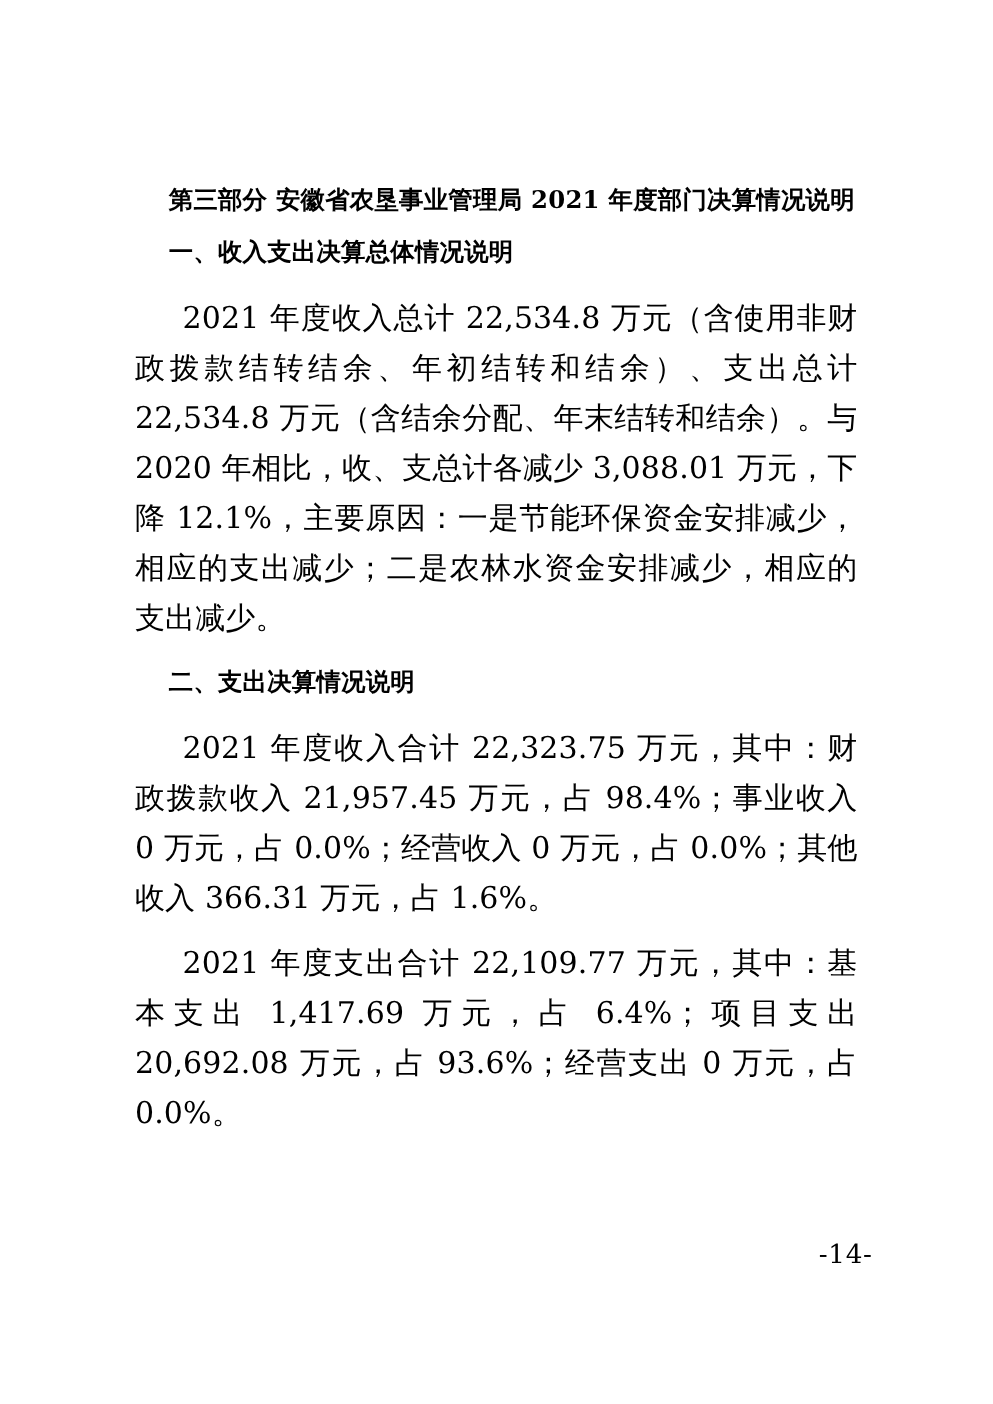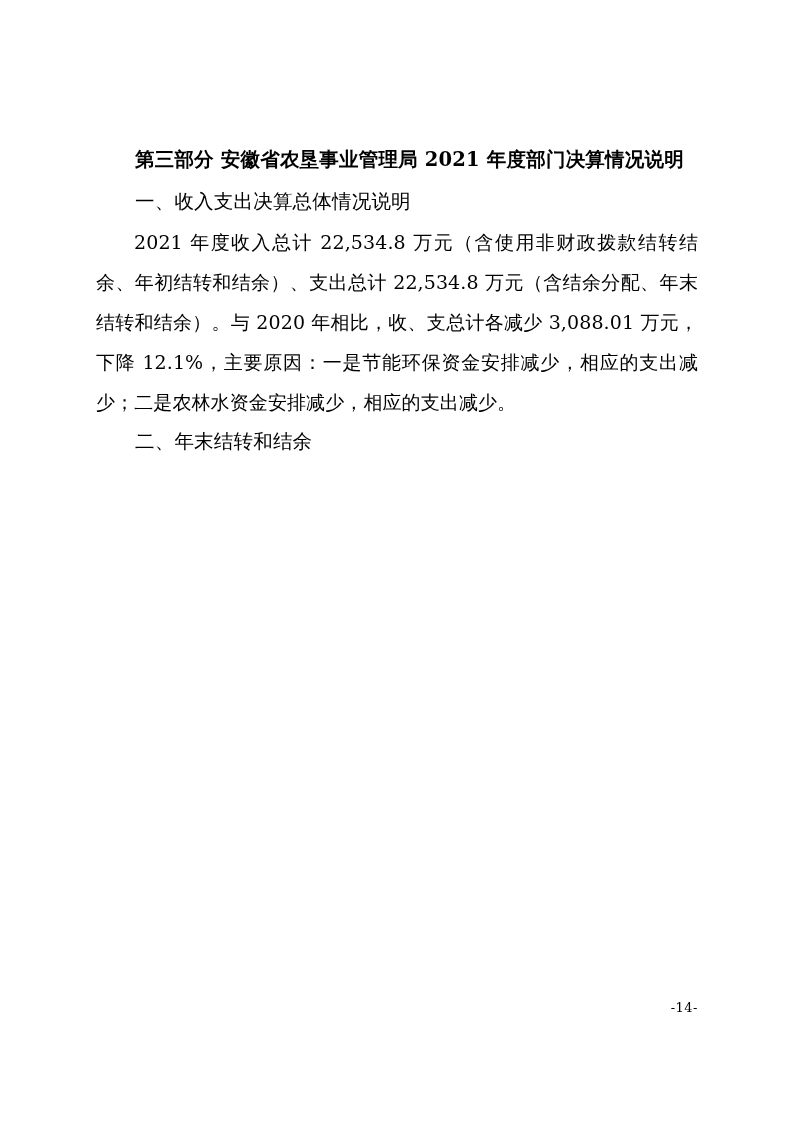--- a/index.html
+++ b/index.html
@@ -27,53 +27,55 @@
   .doc-title {
     font-size: 19.5px;
     font-weight: bold;
     line-height: 40px;
     text-indent: 39px;
     margin: 0 0 2px 0;
     letter-spacing: 0.2px;
   }
   .section-heading {
     font-size: 19.5px;
-    font-weight: normal;
+    font-weight: bold;
     line-height: 40px;
     text-indent: 39px;
     margin: 0;
     letter-spacing: 0.2px;
   }
   .para {
-    font-size: 19px;
+    font-size: 24px;
     line-height: 40px;
     text-indent: 38px;
-    margin: 0;
+    margin: 12px;
     text-align: justify;
     text-justify: inter-ideograph;
     letter-spacing: 0.1px;
   }
   .page-number {
     position: absolute;
     right: 96px;
     bottom: 108px;
-    font-size: 13px;
+    font-size: 21px;
     font-family: "DejaVu Serif", "Liberation Serif", serif;
     letter-spacing: 0.5px;
   }
 </style>
 </head>
 <body>
 
 <div class="page">
 
   <h1 class="doc-title">第三部分 安徽省农垦事业管理局 2021 年度部门决算情况说明</h1>
 
   <h2 class="section-heading">一、收入支出决算总体情况说明</h2>
   <p class="para">2021 年度收入总计 22,534.8 万元（含使用非财政拨款结转结余、年初结转和结余）、支出总计 22,534.8 万元（含结余分配、年末结转和结余）。与 2020 年相比，收、支总计各减少 3,088.01 万元，下降 12.1%，主要原因：一是节能环保资金安排减少，相应的支出减少；二是农林水资金安排减少，相应的支出减少。</p>
 
-  <h2 class="section-heading">二、年末结转和结余</h2>
+  <h2 class="section-heading">二、支出决算情况说明</h2>
+  <p class="para">2021 年度收入合计 22,323.75 万元，其中：财政拨款收入 21,957.45 万元，占 98.4%；事业收入 0 万元，占 0.0%；经营收入 0 万元，占 0.0%；其他收入 366.31 万元，占 1.6%。</p>
 
+  <p class="para">2021 年度支出合计 22,109.77 万元，其中：基本支出 1,417.69 万元，占 6.4%；项目支出 20,692.08 万元，占 93.6%；经营支出 0 万元，占 0.0%。</p>
 
 
   <div class="page-number">-14-</div>
 
 </div>
 
 </body></html>

